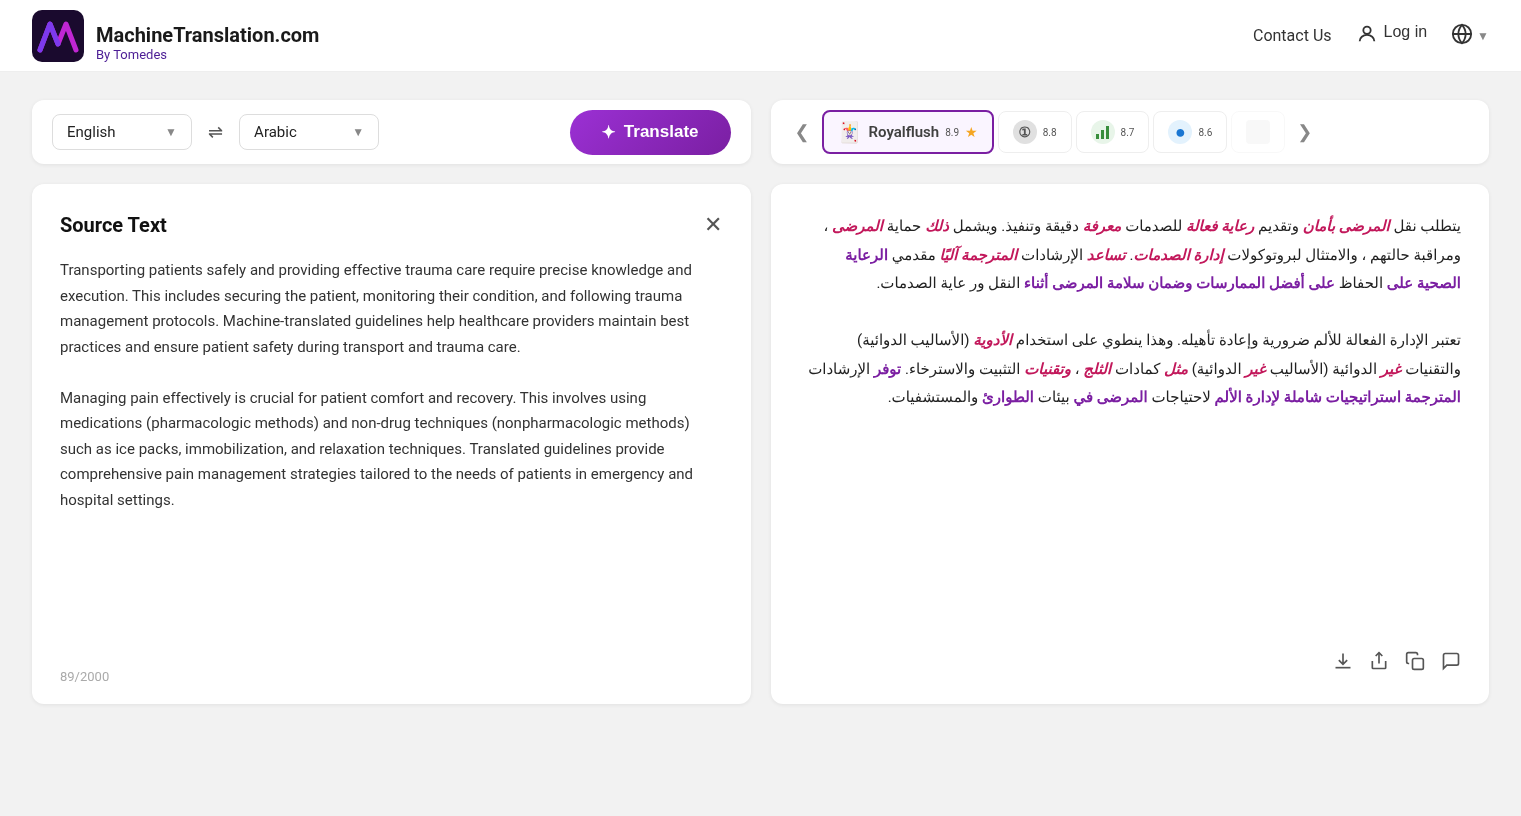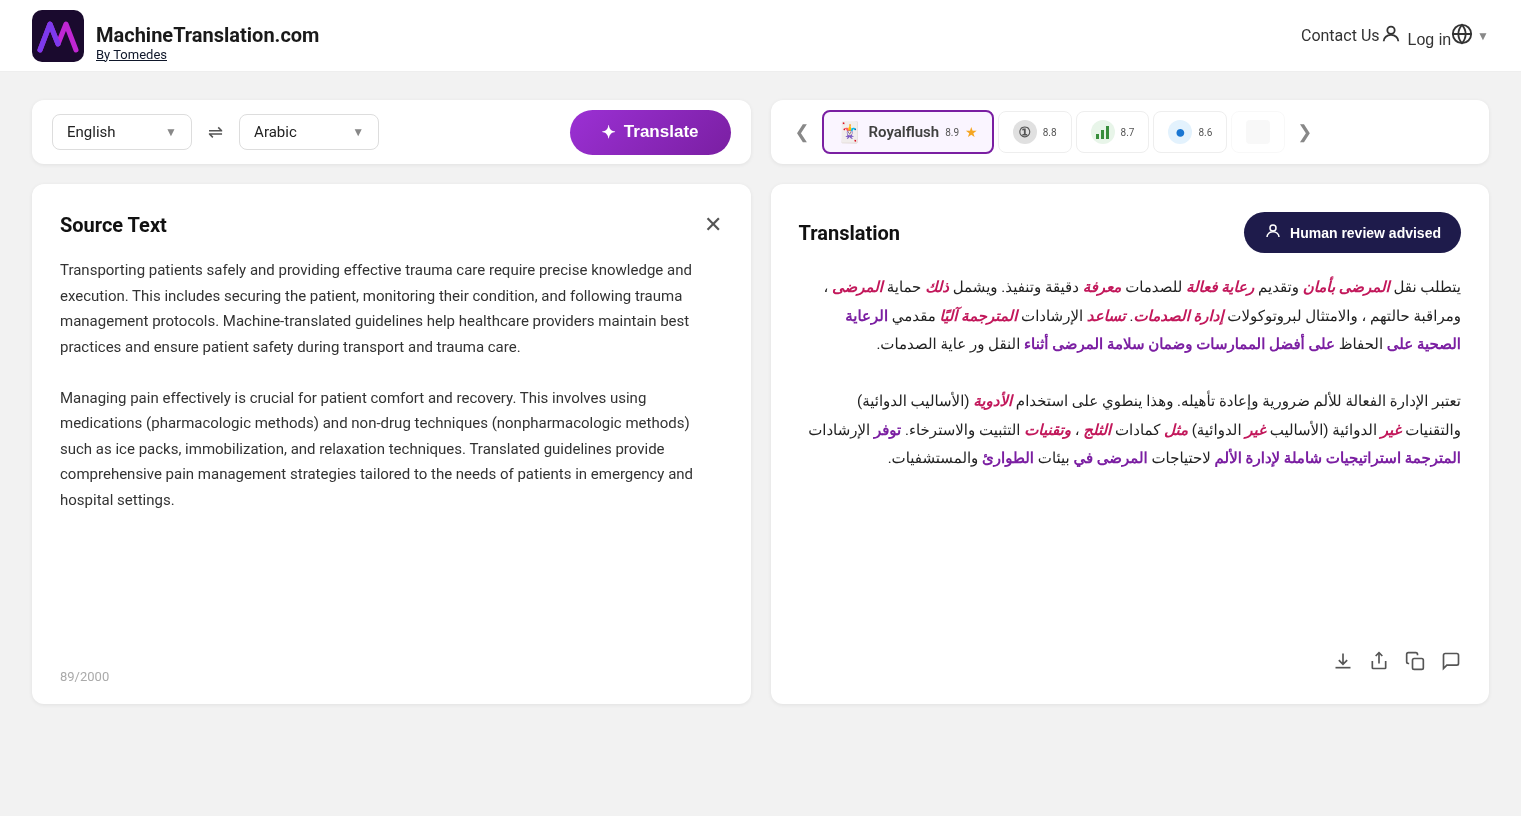--- a/index.html
+++ b/index.html
@@ -19,35 +19,36 @@
       align-items: flex-end;
       gap: 12px;
       flex: 1;
     }
     .logo-icon {
       width: 52px;
       height: 52px;
     }
     .logo-text-wrap {}
     .logo-title { font-size: 20px; font-weight: 700; color: #1a1a1a; }
-    .logo-sub { font-size: 13px; color: #0f172a; text-decoration: underline; }
+    .logo-sub { font-size: 13px; color: #4c1d95; }
 
     .header-nav {
       display: flex;
       align-items: center;
+      gap: 24px;
     }
     .contact-link {
       font-size: 16px;
       color: #333;
       text-decoration: none;
       cursor: pointer;
     }
     .login-btn {
       display: flex;
-      align-items: flex-end;
+      align-items: flex-start;
       gap: 6px;
       font-size: 16px;
       color: #333;
       background: none;
       border: none;
       cursor: pointer;
     }
     .lang-btn {
       display: flex;
       align-items: center;
@@ -354,32 +355,20 @@
     </div>
     <div class="source-text">
       <p>Transporting patients safely and providing effective trauma care require precise knowledge and execution. This includes securing the patient, monitoring their condition, and following trauma management protocols. Machine-translated guidelines help healthcare providers maintain best practices and ensure patient safety during transport and trauma care.</p>
       <br>
       <p>Managing pain effectively is crucial for patient comfort and recovery. This involves using medications (pharmacologic methods) and non-drug techniques (nonpharmacologic methods) such as ice packs, immobilization, and relaxation techniques. Translated guidelines provide comprehensive pain management strategies tailored to the needs of patients in emergency and hospital settings.</p>
     </div>
     <div class="word-count">89/2000</div>
   </div>
 
   <div class="translation-panel">
-    <div class="panel-header">
-      <span class="panel-title">Translation</span>
-      <button class="human-review-btn">
-        <span>
-          <svg width="18" height="18" viewBox="0 0 24 24" fill="none" stroke="#fff" stroke-width="2">
-              <circle cx="12" cy="8" r="4"></circle>
-              <path d="M4 20c0-4 3.6-7 8-7s8 3 8 7"></path>
-            </svg>
-        </span>
-        <span>Human review advised</span>
-      </button>
-    </div>
 
     <div class="translation-text">
       <p>
         <span class="t-normal">يتطلب نقل </span><span class="t-highlight-pink">المرضى بأمان</span><span class="t-normal"> وتقديم </span><span class="t-highlight-pink">رعاية فعالة</span><span class="t-normal"> للصدمات </span><span class="t-highlight-pink">معرفة</span><span class="t-normal"> دقيقة وتنفيذ. ويشمل </span><span class="t-highlight-pink">ذلك</span><span class="t-normal"> حماية </span><span class="t-highlight-pink">المرضى</span><span class="t-normal"> ، ومراقبة حالتهم ، والامتثال لبروتوكولات </span><span class="t-highlight-pink">إدارة الصدمات</span><span class="t-normal">. </span><span class="t-highlight-pink">تساعد</span><span class="t-normal"> الإرشادات </span><span class="t-highlight-pink">المترجمة آليًا</span><span class="t-normal"> مقدمي </span><span class="t-highlight-purple">الرعاية الصحية على</span><span class="t-normal"> الحفاظ </span><span class="t-highlight-purple">على أفضل الممارسات وضمان سلامة المرضى أثناء</span><span class="t-normal"> النقل ور عاية الصدمات.</span>
       </p>
       <br>
       <p>
         <span class="t-normal">تعتبر الإدارة الفعالة للألم ضرورية وإعادة تأهيله. وهذا ينطوي على استخدام </span><span class="t-highlight-pink">الأدوية</span><span class="t-normal"> (الأساليب الدوائية) والتقنيات </span><span class="t-highlight-pink">غير</span><span class="t-normal"> الدوائية (الأساليب </span><span class="t-highlight-pink">غير</span><span class="t-normal"> الدوائية) </span><span class="t-highlight-pink">مثل</span><span class="t-normal"> كمادات </span><span class="t-highlight-pink">الثلج</span><span class="t-normal"> ، </span><span class="t-highlight-pink">وتقنيات</span><span class="t-normal"> التثبيت والاسترخاء. </span><span class="t-highlight-purple">توفر</span><span class="t-normal"> الإرشادات </span><span class="t-highlight-purple">المترجمة استراتيجيات شاملة لإدارة الألم</span><span class="t-normal"> لاحتياجات </span><span class="t-highlight-purple">المرضى في</span><span class="t-normal"> بيئات </span><span class="t-highlight-purple">الطوارئ</span><span class="t-normal"> والمستشفيات.</span>
       </p>
     </div>

